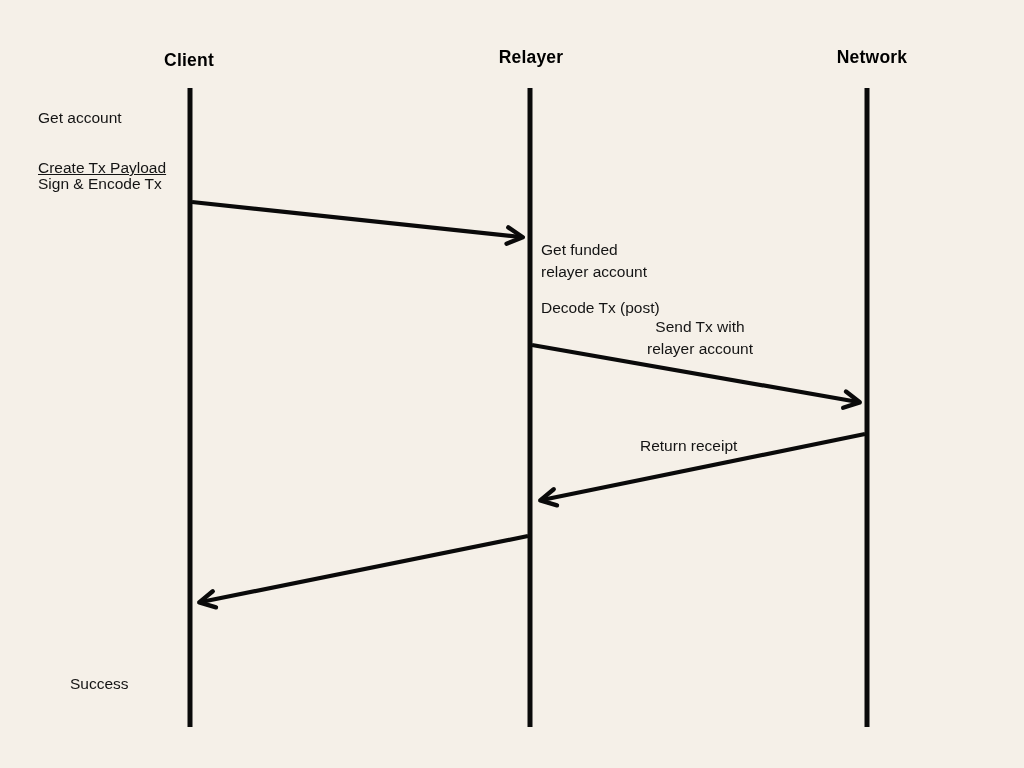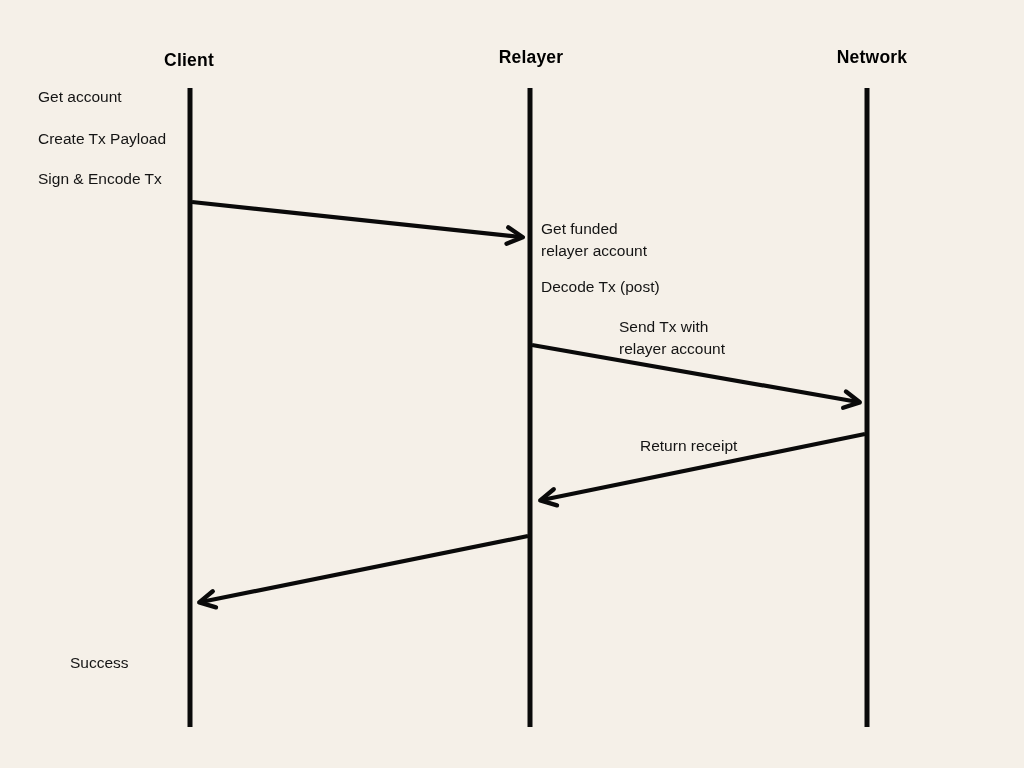--- a/index.html
+++ b/index.html
@@ -36,29 +36,31 @@
     letter-spacing: 0.2px;
     color: #000000;
     white-space: nowrap;
   }
   .note {
     position: absolute;
     font-size: 15.5px;
     line-height: 22px;
     white-space: nowrap;
     color: #141414;
+    margin-top: 21px;
   }
   .msg-label {
     position: absolute;
     font-size: 15.5px;
     line-height: 22px;
     white-space: nowrap;
     color: #141414;
   }
   .center {
+    text-align: center;
   }
 </style>
 </head>
 <body>
 
 <div class="canvas">
 
   <svg class="wires" viewBox="0 0 1024 768" xmlns="http://www.w3.org/2000/svg" aria-hidden="true">
     <defs>
       <marker id="arrow" viewBox="0 0 12 12" refX="9.5" refY="6" markerWidth="5.2" markerHeight="5.2" orient="auto-start-reverse">
@@ -74,22 +76,22 @@
     <line x1="532" y1="345" x2="858" y2="402" stroke="#0a0a0a" stroke-width="4.2" marker-end="url(#arrow)"></line>
     <line x1="865" y1="434" x2="542" y2="500" stroke="#0a0a0a" stroke-width="4.2" marker-end="url(#arrow)"></line>
     <line x1="528" y1="536" x2="201" y2="602" stroke="#0a0a0a" stroke-width="4.2" marker-end="url(#arrow)"></line>
   </svg>
 
   <div class="actor-title" style="left:189px; top:50px;">Client</div>
   <div class="actor-title" style="left:531px; top:47px;text-align:right;">Relayer</div>
   <div class="actor-title" style="left:872px; top:47px;text-align:right;">Network</div>
 
   <div class="note" style="left:38px; top:86px;">Get account</div>
-  <div class="note" style="left:38px; top:128px;">Create Tx Payload</div>
-  <div class="note" style="left:38px; top:168px;">Sign &amp; Encode Tx</div>
+  <div class="note" style="left:38px; top:136px;text-decoration:underline;">Create Tx Payload</div>
+  <div class="note" style="left:38px; top:152px;">Sign &amp; Encode Tx</div>
   <div class="note" style="left:70px; top:652px;text-align:right;">Success</div>
 
   <div class="note" style="left:541px; top:218px;">
     <span style="display:block;">Get funded</span>
     <span style="display:block;">relayer account</span>
   </div>
   <div class="note" style="left:541px; top:276px;">Decode Tx (post)</div>
 
 
   <div class="msg-label center" style="left:619px; top:316px; width:162px;">

